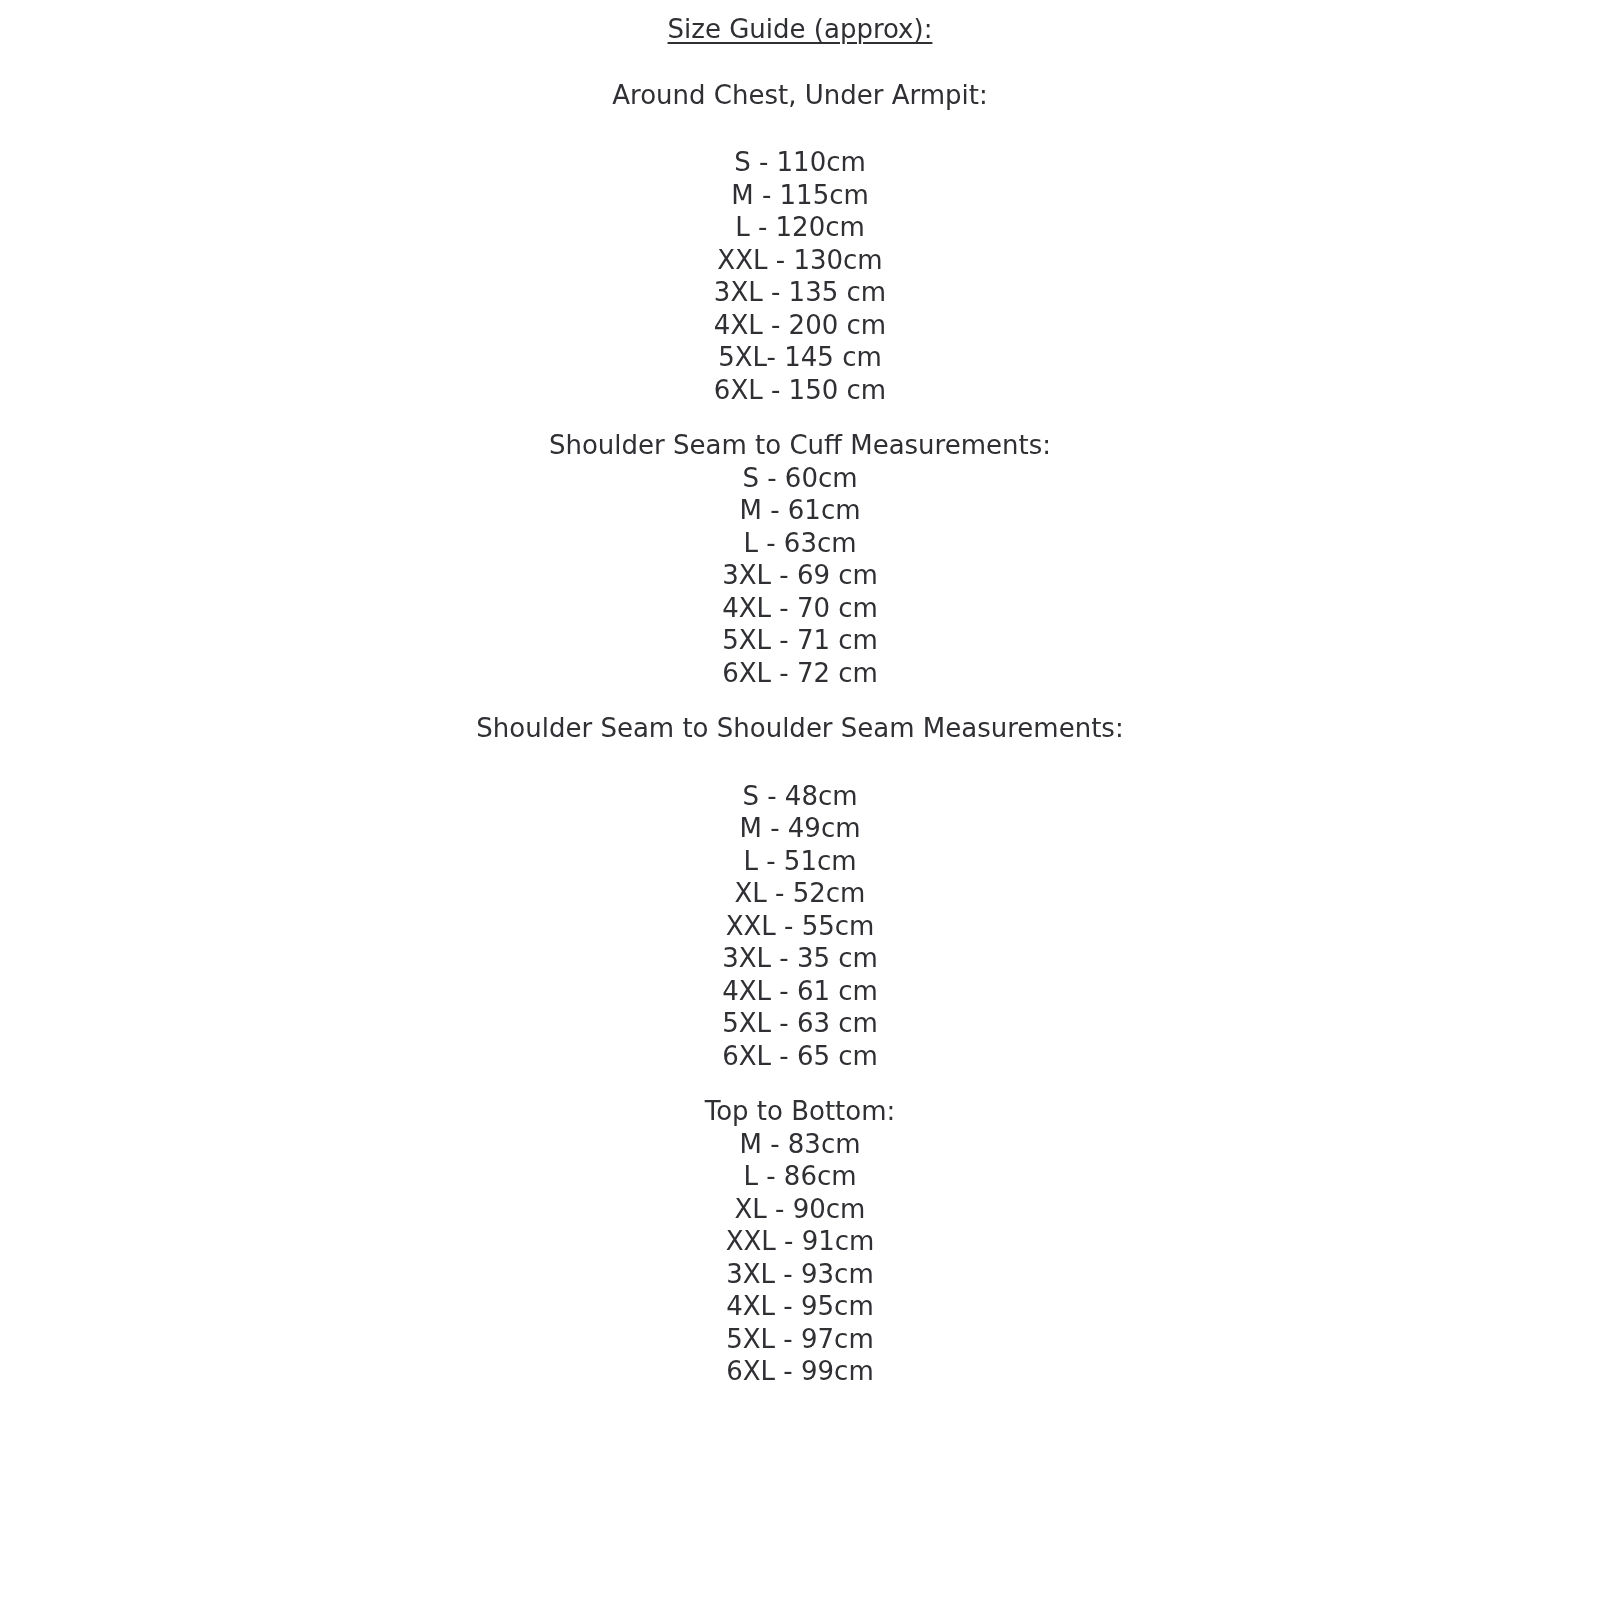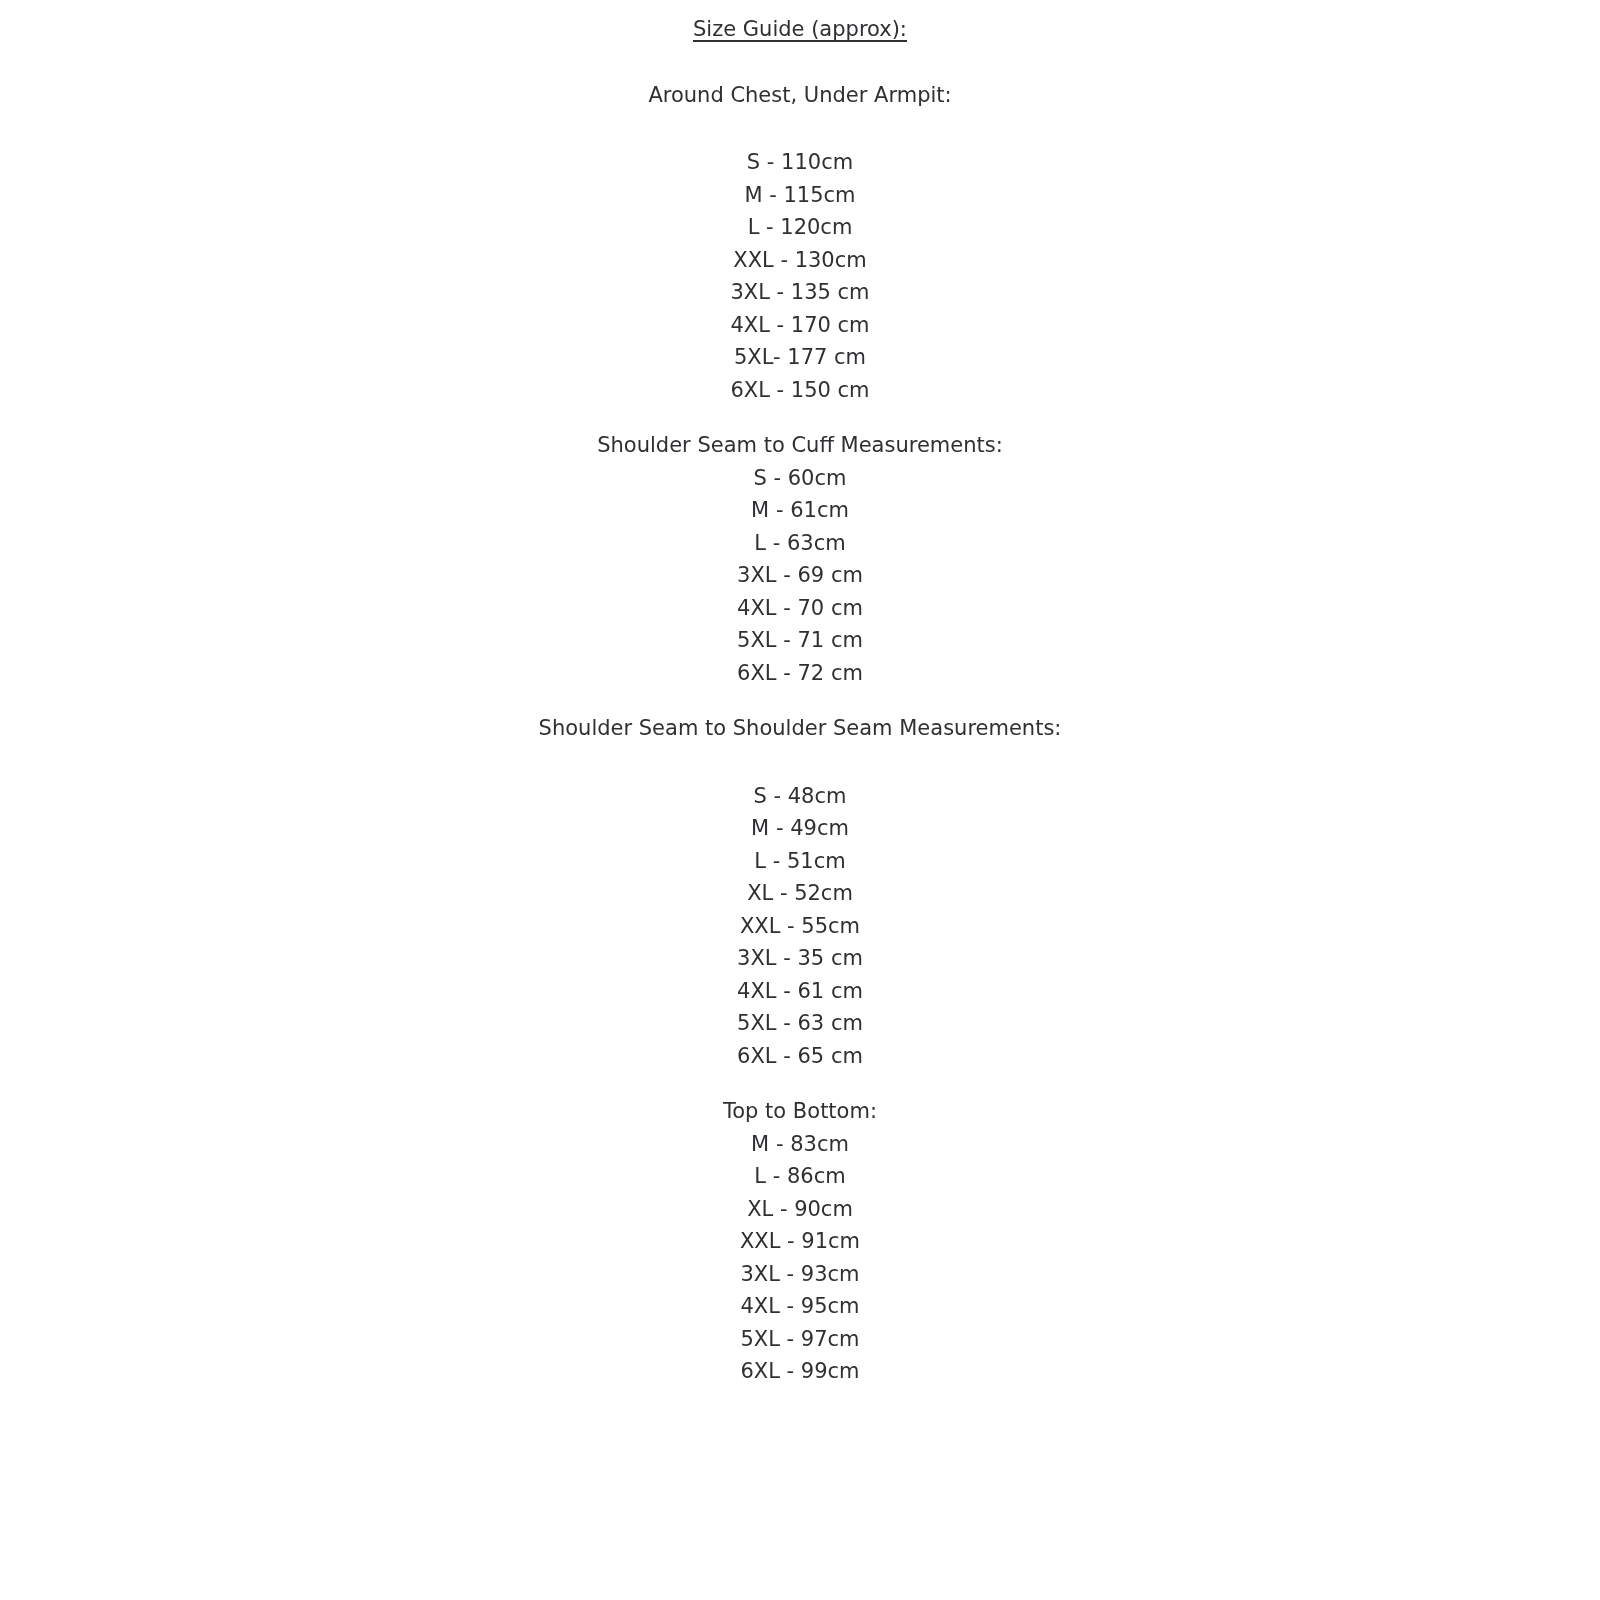--- a/index.html
+++ b/index.html
@@ -16,21 +16,21 @@
   }
   .doc {
     position: relative;
     left: 48px;              
     width: 1504px;
     padding-top: 13px;
     text-align: center;
   }
   .doc p {
     margin: 0;
-    font-size: 21px;
+    font-size: 26px;
     line-height: 32.5px;
     white-space: pre;        
   }
   .title-line {
     margin-bottom: 33px !important;   
   }
   .title-line span {
     text-decoration: underline;
     text-decoration-thickness: 2px;
     text-underline-offset: 4px;
@@ -49,22 +49,22 @@
 
   <p class="title-line"><span>Size Guide (approx):</span></p>
 
   <div class="section">
     <p class="heading spaced">Around Chest, Under Armpit:</p>
     <p>S - 110cm</p>
     <p>M - 115cm</p>
     <p>L - 120cm</p>
     <p>XXL - 130cm</p>
     <p>3XL - 135 cm</p>
-    <p>4XL - 170 cm</p>
-    <p>5XL- 177 cm</p>
+    <p>4XL - 200 cm</p>
+    <p>5XL- 145 cm</p>
     <p>6XL - 150 cm</p>
   </div>
 
   <div class="section">
     <p class="heading">Shoulder Seam to Cuff Measurements:</p>
     <p>S - 60cm</p>
     <p>M - 61cm</p>
     <p>L - 63cm</p>
     <p>3XL - 69 cm</p>
     <p>4XL - 70 cm</p>

